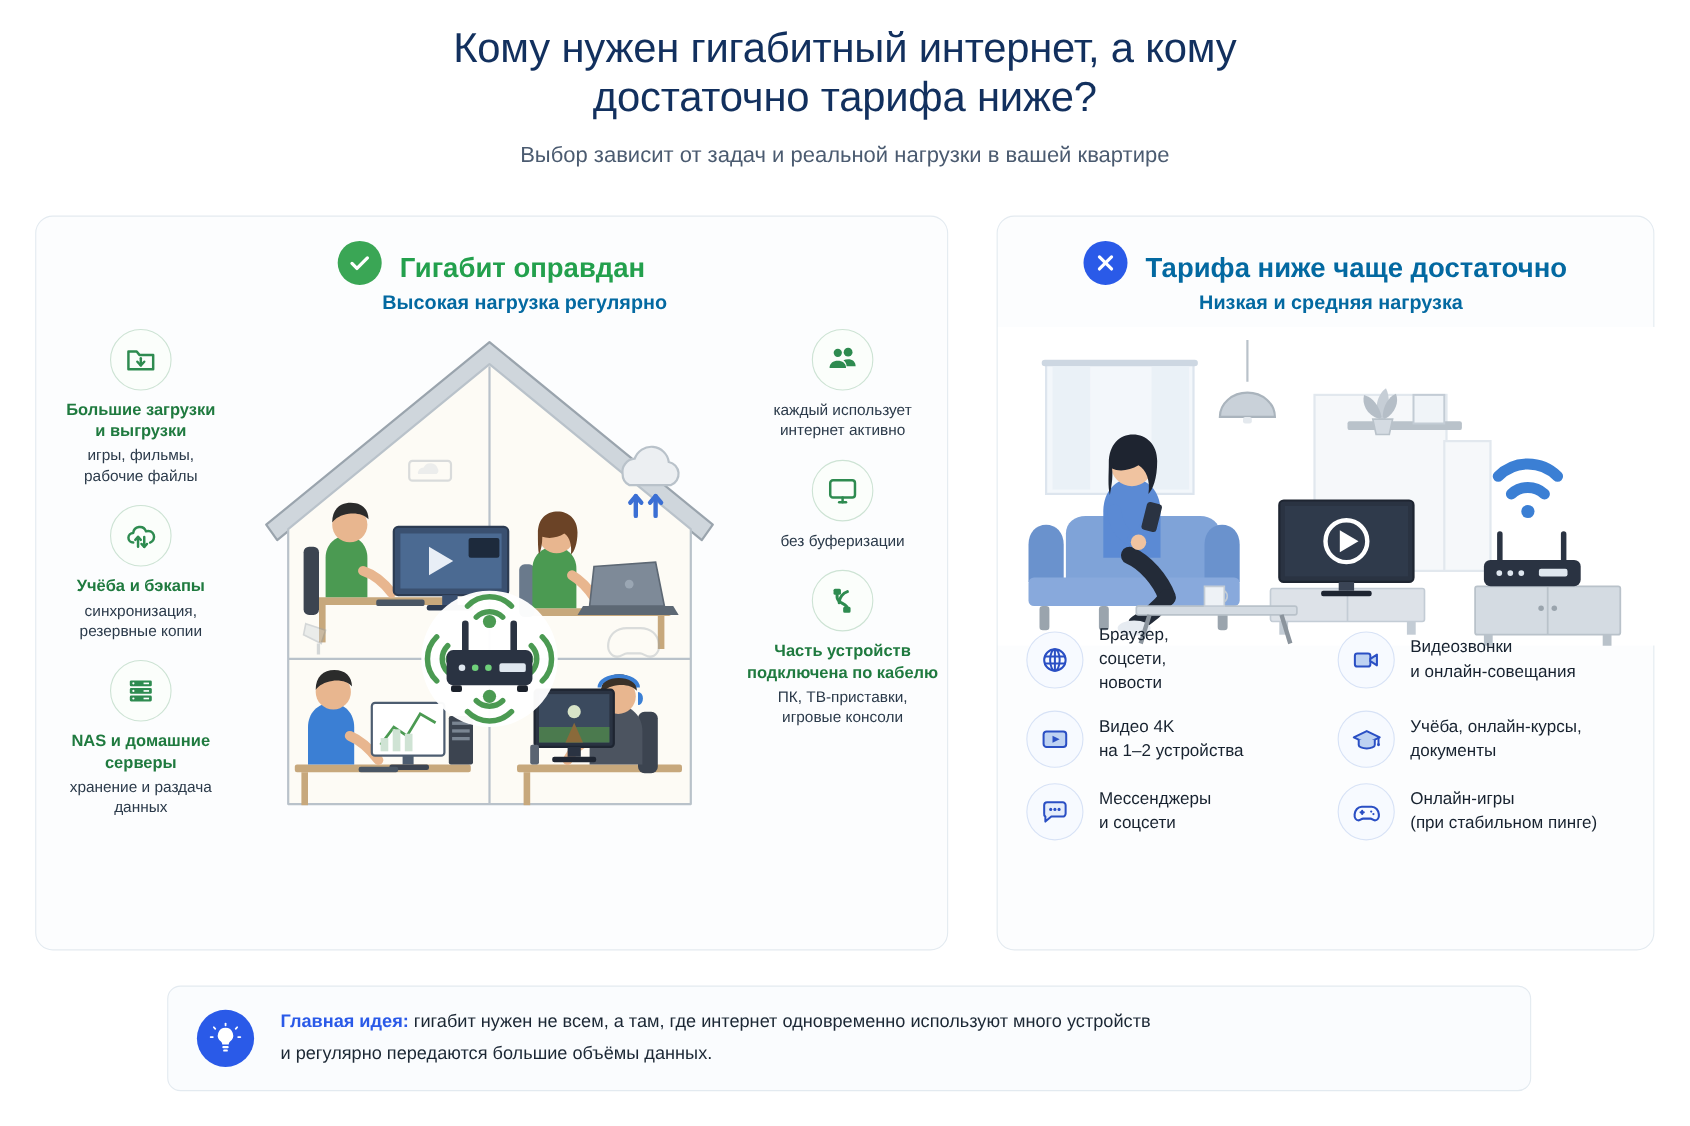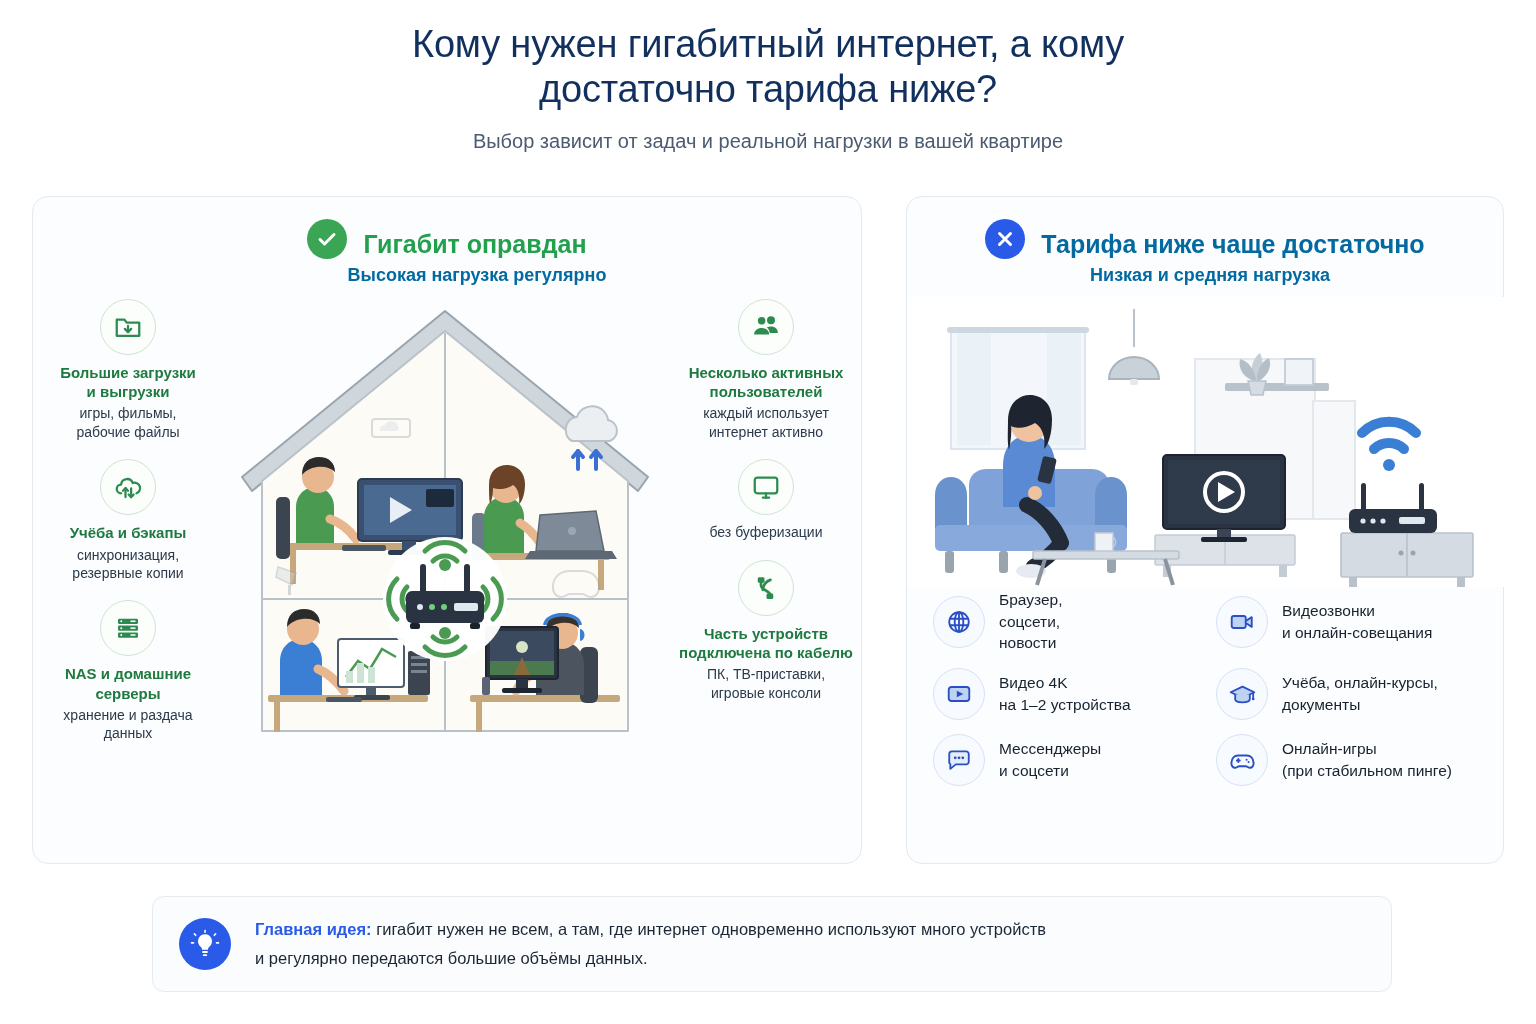--- a/index.html
+++ b/index.html
@@ -77,21 +77,21 @@
   .feat-title {
     color: #1f7a3f; font-weight: 700; font-size: 15px; line-height: 1.28;
   }
   .feat-desc {
     color: #2b3a4a; font-size: 14px; line-height: 1.32; margin-top: 3px;
   }
 
   
   .room-wrap { position: absolute; top: 100px; left: 0; width: 100%; height: 290px; }
   .chips {
-    position: absolute; top: 392px; left: 26px; right: 18px;
+    position: absolute; top: 370px; left: 26px; right: 18px;
     display: grid; grid-template-columns: 1fr 1fr; gap: 14px 14px;
   }
   .chip { display: flex; align-items: center; gap: 14px; }
   .chip-icon {
     width: 52px; height: 52px; flex: 0 0 52px; border-radius: 50%;
     border: 1.5px solid #d7e2f6; background: #f7faff;
     display: flex; align-items: center; justify-content: center;
   }
   .chip-text { font-size: 15.5px; line-height: 1.4; color: #17222f; }
 
@@ -338,22 +338,20 @@
 
           <div class="feat">
             <div class="feat-icon">
               <svg width="30" height="30" viewBox="0 0 24 24" fill="#2e8b50">
                 <circle cx="8.5" cy="7" r="3"></circle>
                   <circle cx="16" cy="6.5" r="3.2"></circle>
                 <path d="M2.5 18c0-3.3 2.7-5.2 6-5.2s6 1.9 6 5.2z"></path>
                 <path d="M12.6 12.4c1-.5 2.2-.8 3.4-.8 3.3 0 5.5 1.9 5.5 5.2h-6.6c0-1.8-.8-3.3-2.3-4.4z"></path>
               </svg>
             </div>
-            <div class="feat-title" style="white-space:pre-line">Несколько активных
-пользователей</div>
             <div class="feat-desc" style="white-space:pre-line">каждый использует
 интернет активно</div>
           </div>
 
           <div class="feat">
             <div class="feat-icon">
               <svg width="30" height="30" viewBox="0 0 24 24" fill="none" stroke="#2e8b50" stroke-width="1.8" stroke-linejoin="round">
                 <rect x="3" y="4.5" width="18" height="12.5" rx="2"></rect>
                 <path d="M9.5 20.5h5" stroke-linecap="round"></path>
                   <path d="M12 17v3.5" stroke-linecap="round"></path>

